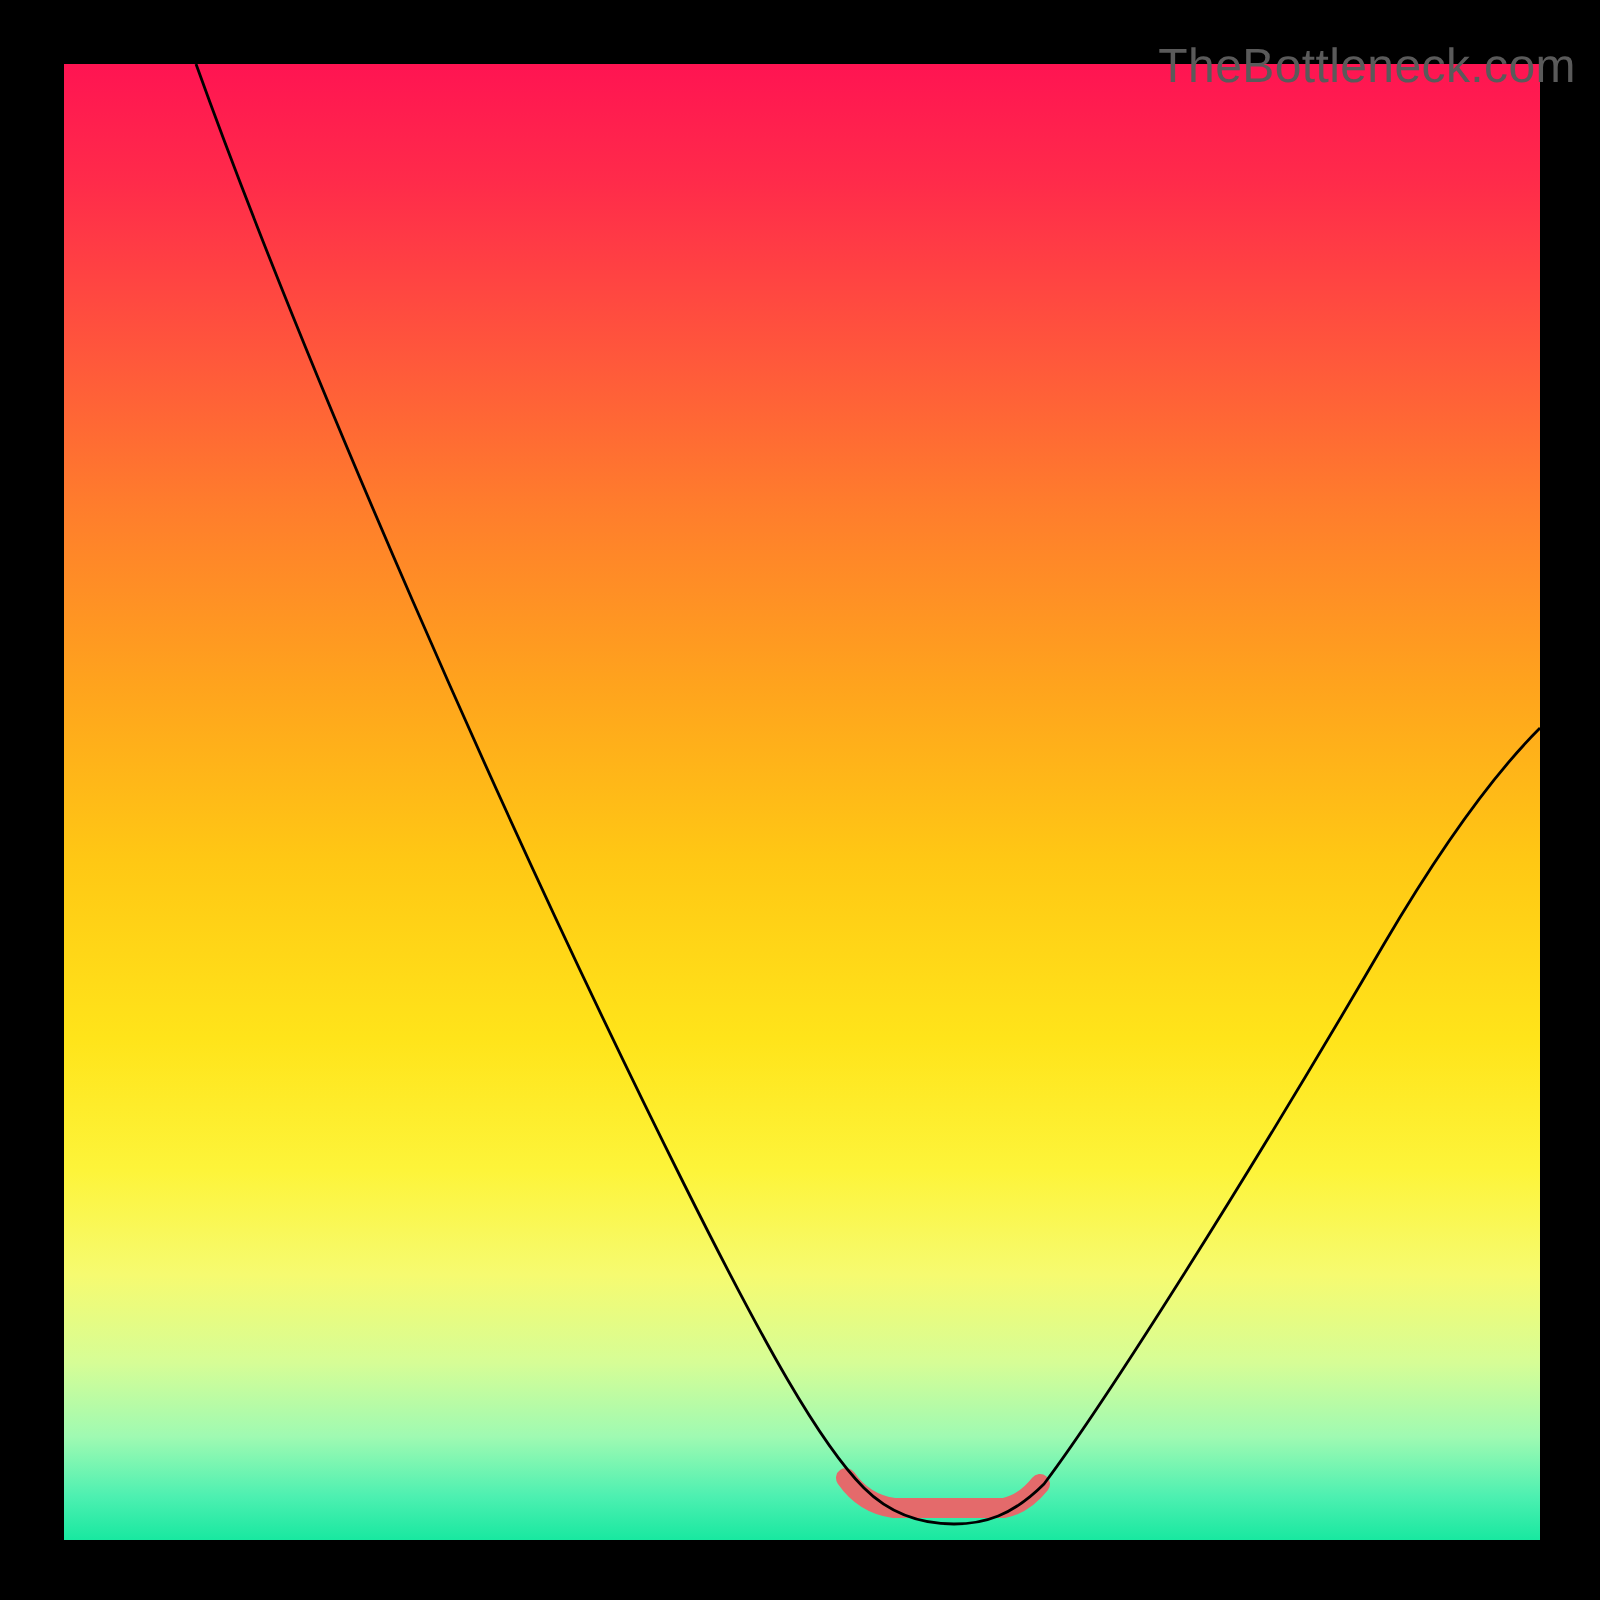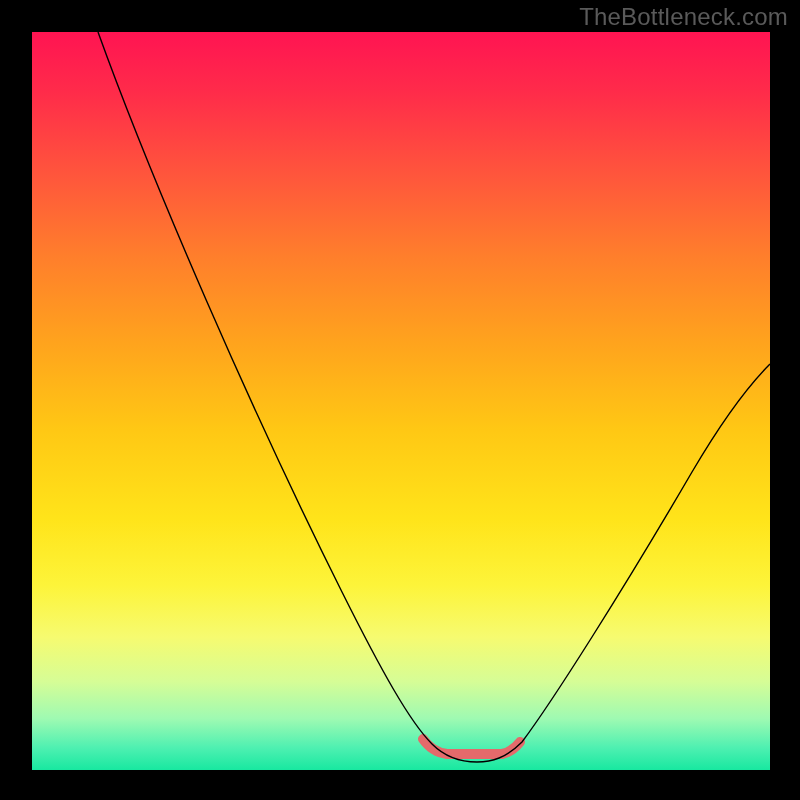--- a/index.html
+++ b/index.html
@@ -12,21 +12,21 @@
     font-family: Arial, Helvetica, sans-serif;
   }
   .outer {
     position: relative;
     width: 800px;
     height: 800px;
     background: #000;
   }
   .watermark {
     position: absolute;
-    top: 3px;
+    top: 20px;
     right: 12px;
     color: #5a5a5a;
     font-size: 24px;
     font-weight: 500;
     letter-spacing: 0.2px;
     z-index: 10;
   }
   .plot {
     position: absolute;
     left: 32px;

